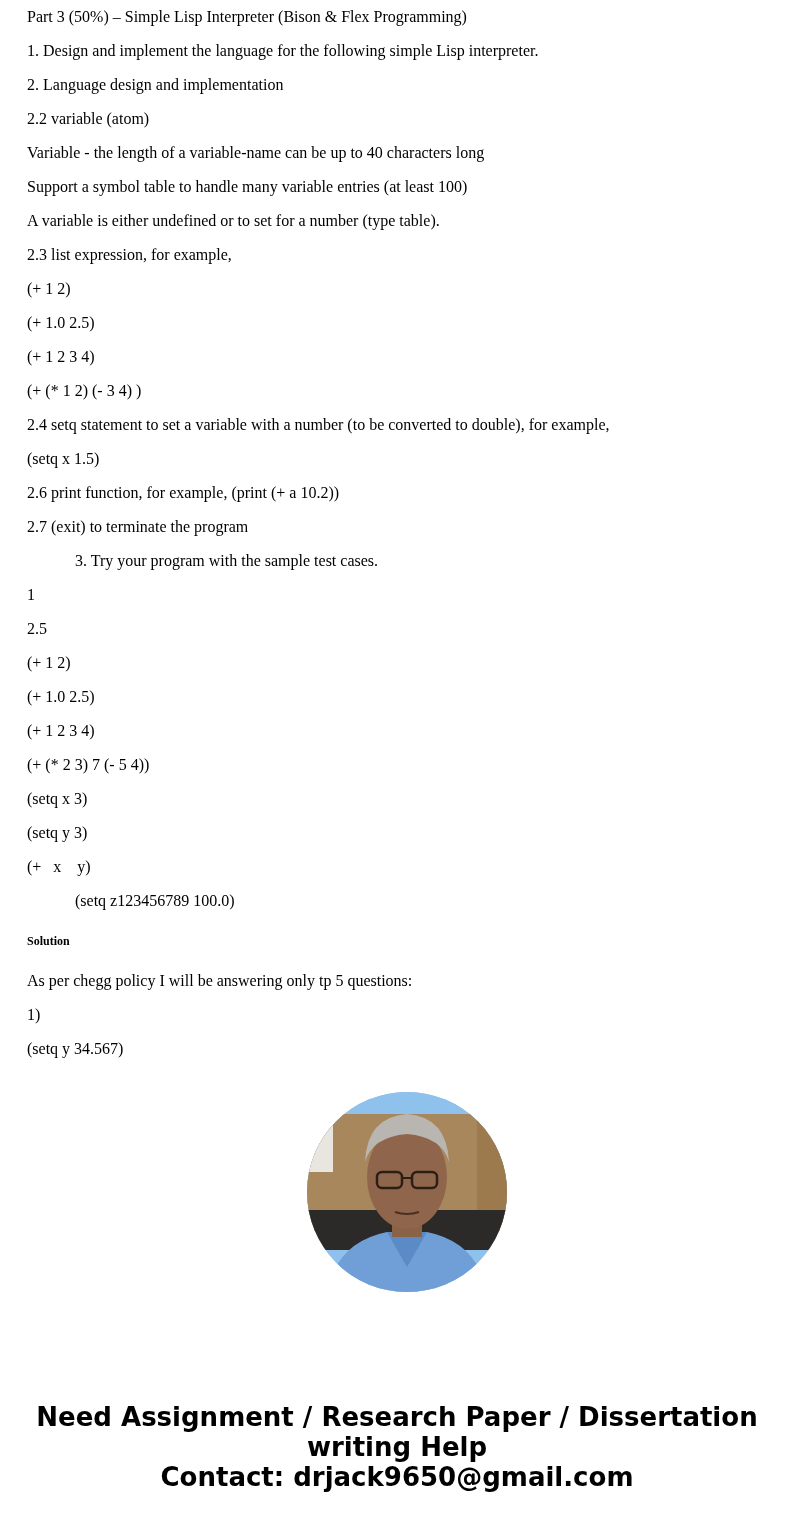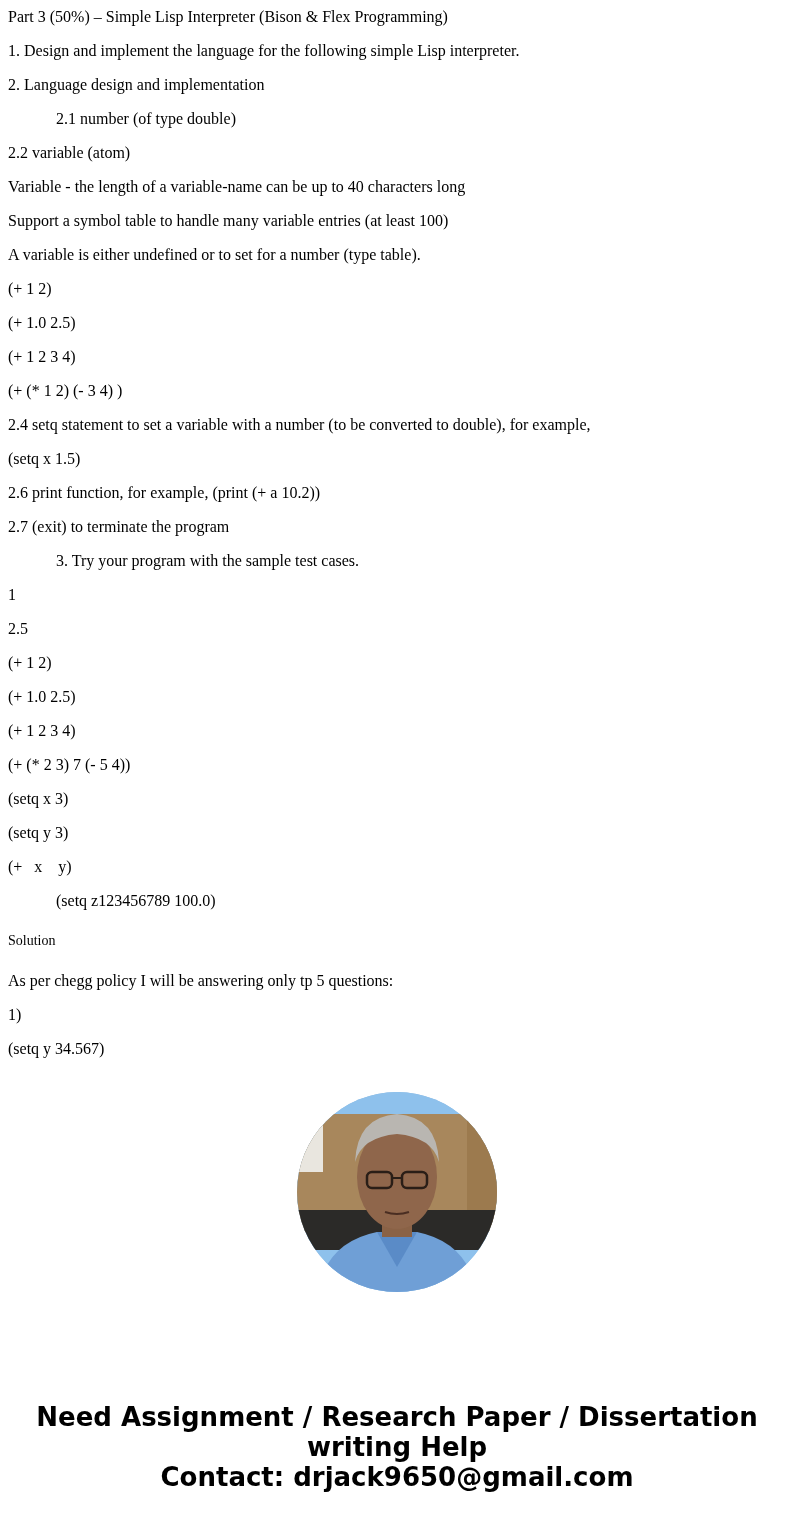--- a/index.html
+++ b/index.html
@@ -4,31 +4,31 @@
   <style>
     html, body { margin: 0; padding: 0; background: #ffffff; }
     body {
       width: 794px;
       min-height: 1523px;
       font-family: "Liberation Serif", serif;
       font-size: 16px;
       color: #000000;
       position: relative;
     }
-    .content { padding: 0 8px; }
+    .content { padding: 0 8px; margin-left: 19px; }
     .para {
       margin: 0;
       height: 34px;
       line-height: 34px;
       white-space: pre;
     }
     .indent { padding-left: 48px; }
     .solution-heading {
-      font-size: 14px;
-      font-weight: normal;
+      font-size: 12px;
+      font-weight: bold;
       margin: 0;
       height: 46px;
       line-height: 46px;
     }
     .avatar-wrap {
       display: flex;
       justify-content: center;
       margin-top: 26px;
     }
     .avatar {
@@ -53,25 +53,25 @@
     }
   </style>
 </head>
 <body>
 
 <div class="content">
   <div id="question">
       <p class="para">Part 3 (50%) – Simple Lisp Interpreter (Bison &amp; Flex Programming)</p>
       <p class="para">1. Design and implement the language for the following simple Lisp interpreter.</p>
       <p class="para">2. Language design and implementation</p>
-      <p class="para indent">2.1 number (of type double)</p>
       <p class="para">2.2 variable (atom)</p>
       <p class="para">Variable - the length of a variable-name can be up to 40 characters long</p>
       <p class="para">Support a symbol table to handle many variable entries (at least 100)</p>
       <p class="para">A variable is either undefined or to set for a number (type table).</p>
+      <p class="para">2.3 list expression, for example,</p>
       <p class="para">(+ 1 2)</p>
       <p class="para">(+ 1.0 2.5)</p>
       <p class="para">(+ 1 2 3 4)</p>
       <p class="para">(+ (* 1 2) (- 3 4) )</p>
       <p class="para">2.4 setq statement to set a variable with a number (to be converted to double), for example,</p>
       <p class="para">(setq x 1.5)</p>
       <p class="para">2.6 print function, for example, (print (+ a 10.2))</p>
       <p class="para">2.7 (exit) to terminate the program</p>
       <p class="para indent">3. Try your program with the sample test cases.</p>
       <p class="para">1</p>

